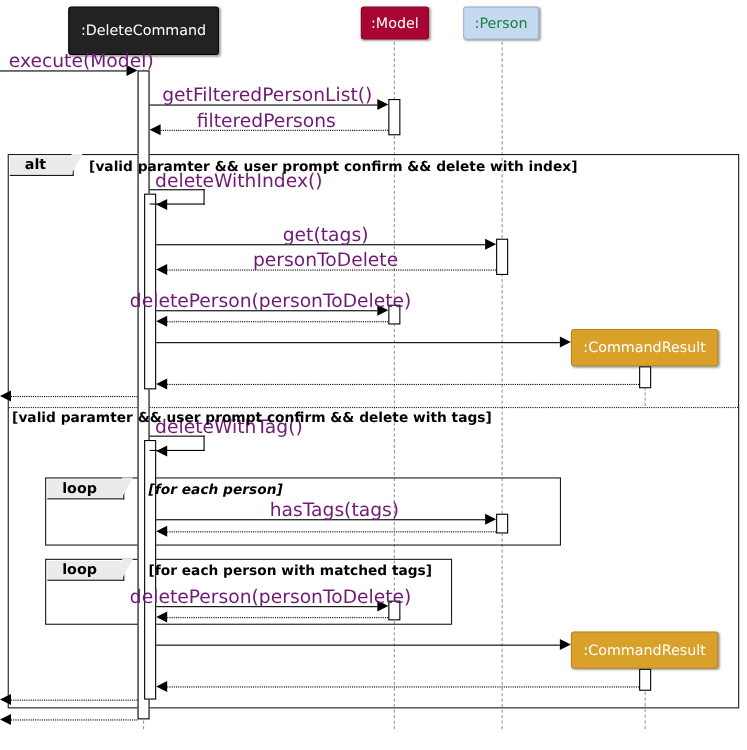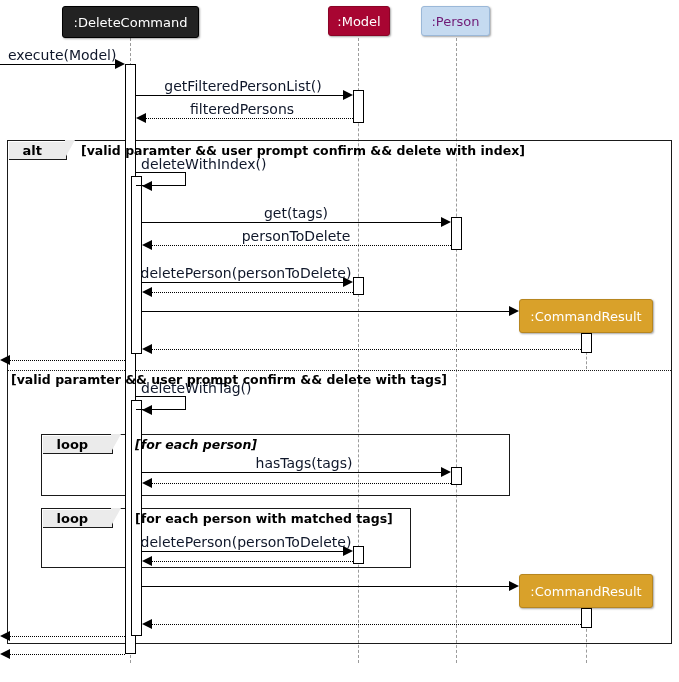--- a/index.html
+++ b/index.html
@@ -37,21 +37,21 @@
     background: #222222;
     border: 1px solid #000000;
   }
   .p-model {
     background: #A80532;
     border: 1px solid #8a0426;
   }
   .p-person {
     background: #C5DAF0;
     border: 1px solid #9bb8d8;
-    color: #701a75;
+    color: #15803d;
   }
   .p-commandresult {
     background: #D9A12A;
     border: 1px solid #b7861f;
     color: #ffffff;
   }
 
   
   .lifeline {
     position: absolute;
@@ -89,23 +89,23 @@
     border-left: 10px solid #000000;
   }
   .arrow-head.left {
     border-top: 5px solid transparent;
     border-bottom: 5px solid transparent;
     border-right: 10px solid #000000;
   }
 
   .msg-label {
     position: absolute;
-    font-size: 14px;
+    font-size: 17px;
     line-height: 1;
-    color: #0f172a;
+    color: #701a75;
     white-space: nowrap;
     z-index: 8;
   }
   .msg-label.center { transform: translateX(-50%); }
 
   
   .selfcall {
     position: absolute;
     box-sizing: border-box;
     border-top: 1px solid #000000;
@@ -165,21 +165,21 @@
 <body>
 
 <div id="diagram">
 
   <div class="lifeline" style="left:130px; top:38px; height:625px;"></div>
   <div class="lifeline" style="left:358px; top:38px; height:625px;"></div>
   <div class="lifeline" style="left:456px; top:38px; height:625px;"></div>
   <div class="lifeline" style="left:586px; top:333px; height:36px;"></div>
   <div class="lifeline" style="left:586px; top:608px; height:55px;"></div>
 
-  <div class="participant p-deletecommand" style="left:62px; top:6px; width:137px; height:32px;">
+  <div class="participant p-deletecommand" style="left:62px; top:6px; width:137px; height:44px;">
     <span>:DeleteCommand</span>
   </div>
 
   <div class="participant p-model" style="left:328px; top:6px; width:62px; height:30px;">
     <span>:Model</span>
   </div>
 
   <div class="participant p-person" style="left:421px; top:6px; width:69px; height:30px;">
     <span>:Person</span>
   </div>

